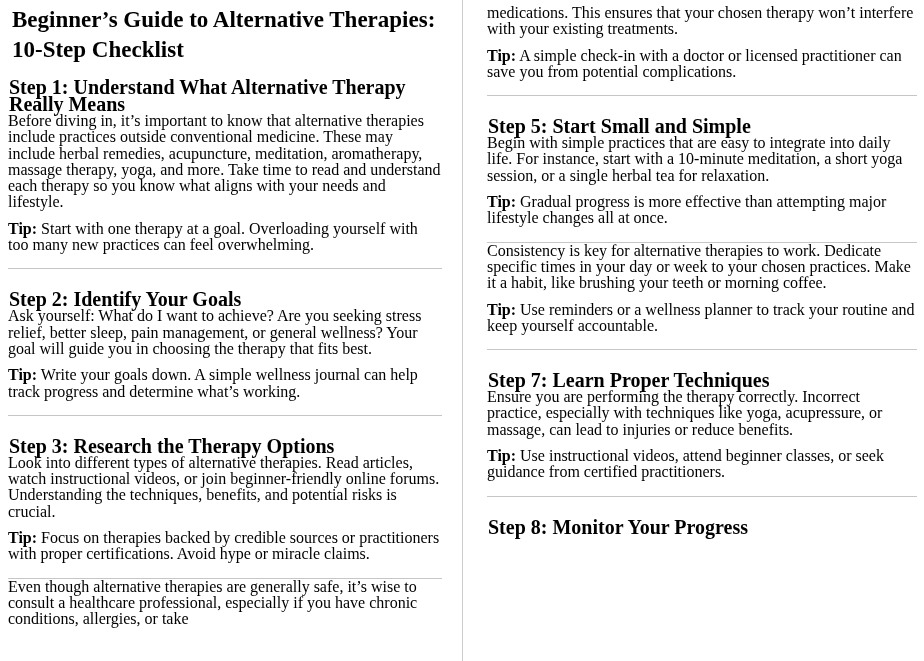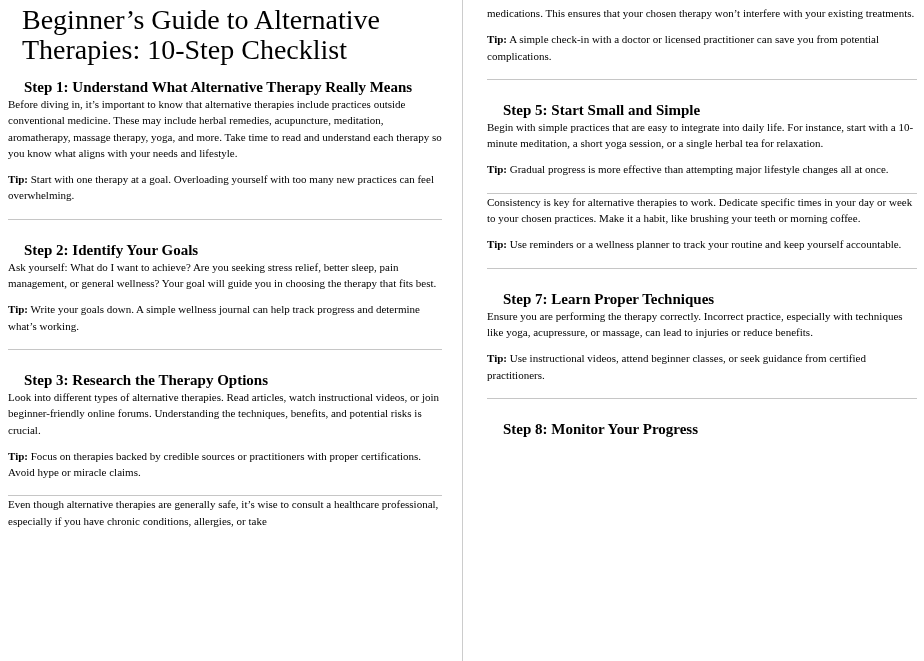--- a/index.html
+++ b/index.html
@@ -34,36 +34,36 @@
   }
   .column-divider {
     position: absolute;
     left: 462px;
     top: 0;
     width: 1px;
     height: 661px;
     background: #cccccc;
   }
   h1.doc-title {
-    font-size: 28px;
+    font-size: 23px;
     line-height: 30px;
-    font-weight: normal;
-    margin: 5px 0 0 14px;
+    font-weight: bold;
+    margin: 5px 0 0 4px;
   }
   h2.step-heading {
-    font-size: 15px;
+    font-size: 20px;
     line-height: 17px;
     font-weight: bold;
-    margin: 22px 0 0 16px;
+    margin: 22px 0 0 1px;
   }
   h2.step-heading.after-title {
     margin-top: 14px;
   }
   p {
-    font-size: 11px;
+    font-size: 16px;
     line-height: 16.3px;
     margin: 0;
   }
   p.body {
   }
   p.body.col-first {
     margin-top: 5px;
   }
   p.tip {
     margin-top: 10px;

